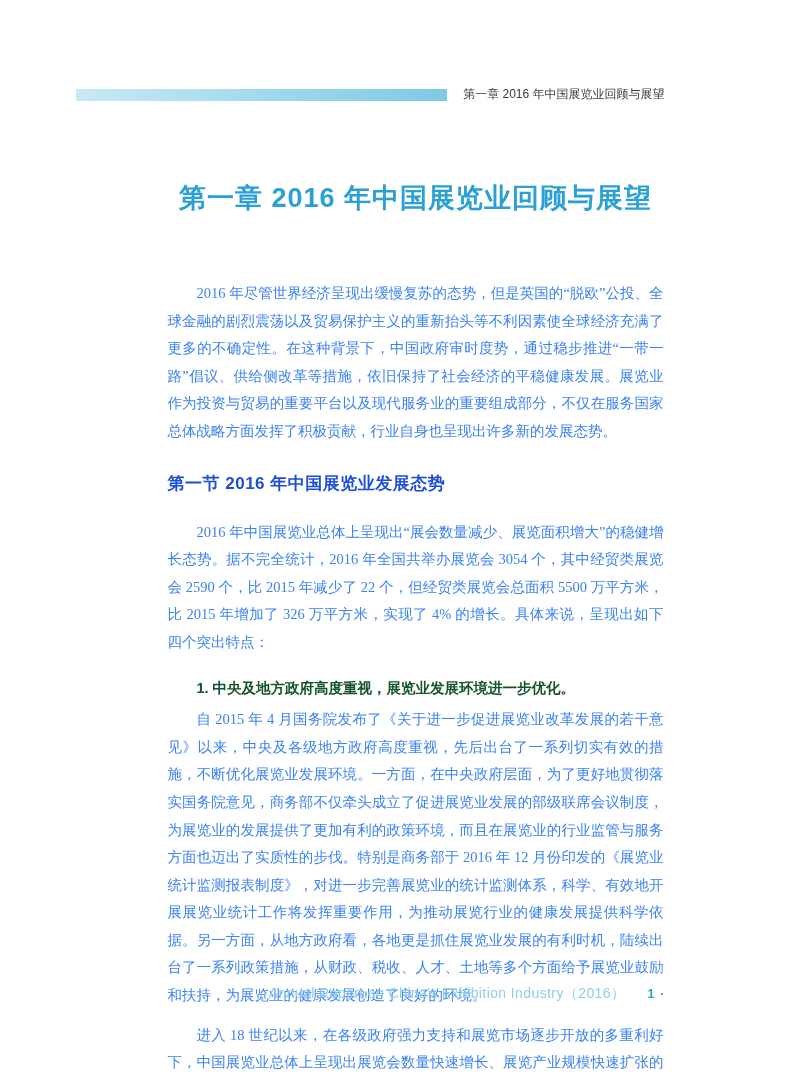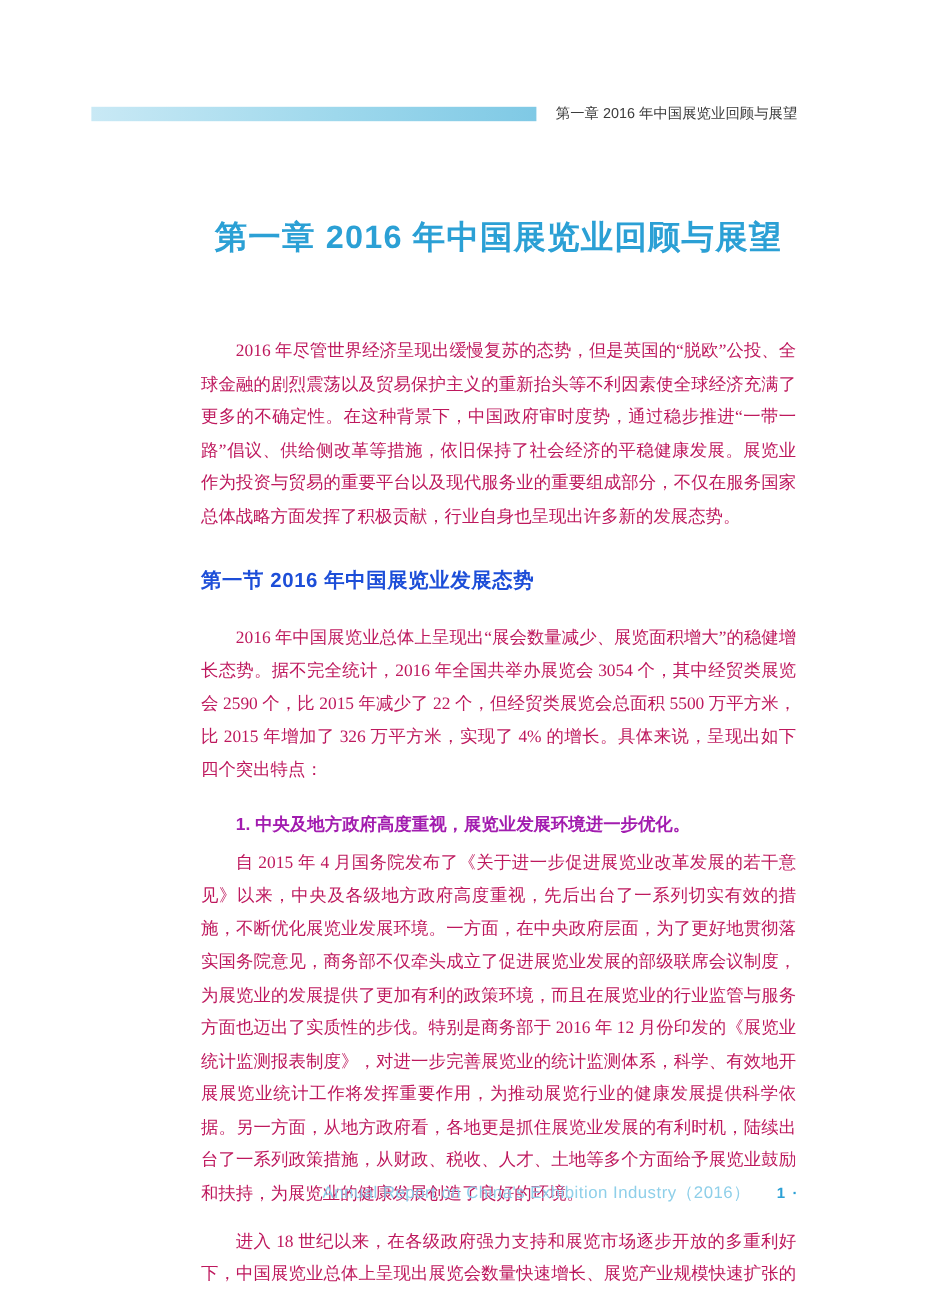--- a/index.html
+++ b/index.html
@@ -55,41 +55,41 @@
     font-size: 27px;
     letter-spacing: 1px;
     color: #2ba0d5;
   }
   .body-para {
     margin: 0 0 12px 0;
     font-size: 14.5px;
     line-height: 27.6px;
     text-align: justify;
     text-indent: 2em;
-    color: #be185d;
+    color: #3b82f6;
   }
   .intro-para {
     margin-top: 64px;
   }
   .section-heading {
     margin: 26px 0 24px 0;
     font-family: "Liberation Sans", "DejaVu Sans", sans-serif;
     font-weight: bold;
     font-size: 17px;
     letter-spacing: 0.5px;
     color: #1d4ed8;
   }
   .sub-heading {
     margin: 18px 0 4px 0;
     font-family: "Liberation Sans", "DejaVu Sans", sans-serif;
     font-weight: bold;
     font-size: 14.5px;
     line-height: 27.6px;
     text-indent: 2em;
-    color: #a21caf;
+    color: #14532d;
   }
 
   
   .page-footer {
     position: absolute;
     right: 53px;
     bottom: 74px;
     display: flex;
     align-items: baseline;
     gap: 6px;

